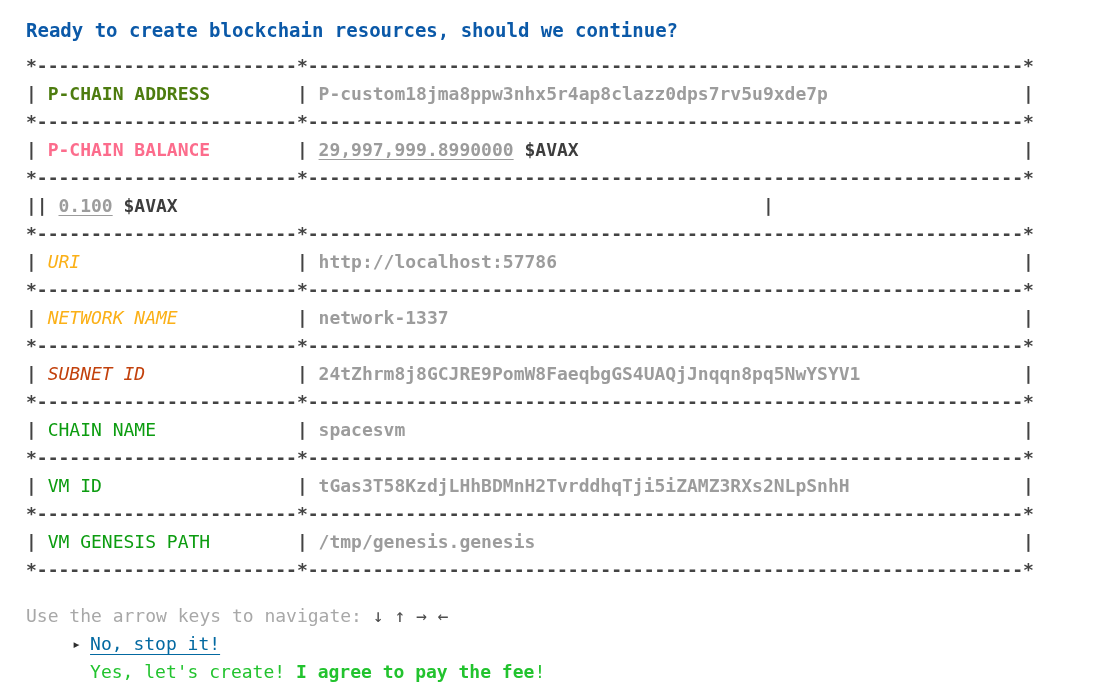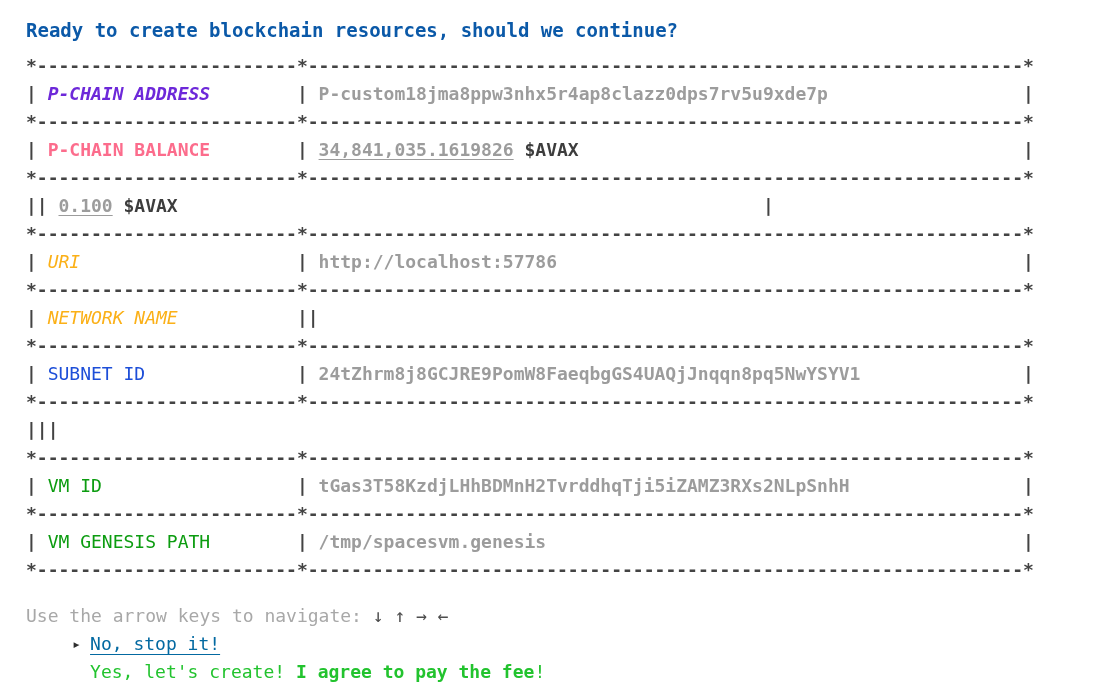--- a/index.html
+++ b/index.html
@@ -27,25 +27,25 @@
     color: #434343;
   }
   .borderline { white-space: pre; }
   .trow { display: flex; white-space: pre; }
   .pipe  { width: 1ch; flex: none; }
   .label { width: 24ch; flex: none; padding-left: 1ch; }
   .value { width: 66ch; flex: none; padding-left: 1ch; color: #9c9c9c; }
   .sfx   { color: #3d3d3d; }
   .u     { text-decoration: underline; text-underline-offset: 3px; }
 
-  .c-cyan   { color: #6d28d9; font-style: italic; }
+  .c-cyan   { color: #4d7c0f; }
   .c-pink   { color: #fc6c8c; }
   .c-red    { color: #cc3333; }
   .c-orange { color: #fbb017; font-style: italic; }
-  .c-blue   { color: #1d4ed8; }
+  .c-blue   { color: #c2410c; font-style: italic; }
   .c-green  { color: #0c9c10; }
   .r        { font-weight: normal; }
 
   .footer { font-size: 18px; line-height: 28px; margin-top: 18px; }
   .hint   { color: #a8a8a8; white-space: pre; }
   .arrows { color: #4d4d4d; }
   .opt    { display: flex; padding-left: 46px; white-space: pre; }
   .pointer { width: 2ch; flex: none; color: #2f2f2f; font-size: 15px; line-height: 28px; }
   .opt-no  { color: #0369a1; text-decoration: underline; text-underline-offset: 4px; }
   .opt-yes { color: #22c32e; }
@@ -67,21 +67,21 @@
       <span class="pipe">|</span>
       <span class="value"><span>P-custom18jma8ppw3nhx5r4ap8clazz0dps7rv5u9xde7p</span><span class="sfx"></span></span>
       <span class="pipe">|</span>
     </div>
 
     <div class="borderline">*------------------------*------------------------------------------------------------------*</div>
     <div class="trow">
       <span class="pipe">|</span>
       <span class="label c-pink">P-CHAIN BALANCE</span>
       <span class="pipe">|</span>
-      <span class="value"><span class="u">34,841,035.1619826</span><span class="sfx"> $AVAX</span></span>
+      <span class="value"><span class="u">29,997,999.8990000</span><span class="sfx"> $AVAX</span></span>
       <span class="pipe">|</span>
     </div>
 
     <div class="borderline">*------------------------*------------------------------------------------------------------*</div>
     <div class="trow">
       <span class="pipe">|</span>
       <span class="pipe">|</span>
       <span class="value"><span class="u">0.100</span><span class="sfx"> $AVAX</span></span>
       <span class="pipe">|</span>
     </div>
@@ -93,54 +93,57 @@
       <span class="pipe">|</span>
       <span class="value"><span>http://localhost:57786</span><span class="sfx"></span></span>
       <span class="pipe">|</span>
     </div>
 
     <div class="borderline">*------------------------*------------------------------------------------------------------*</div>
     <div class="trow">
       <span class="pipe">|</span>
       <span class="label c-orange r">NETWORK NAME</span>
       <span class="pipe">|</span>
+      <span class="value"><span>network-1337</span><span class="sfx"></span></span>
       <span class="pipe">|</span>
     </div>
 
     <div class="borderline">*------------------------*------------------------------------------------------------------*</div>
     <div class="trow">
       <span class="pipe">|</span>
       <span class="label c-blue r">SUBNET ID</span>
       <span class="pipe">|</span>
       <span class="value"><span>24tZhrm8j8GCJRE9PomW8FaeqbgGS4UAQjJnqqn8pq5NwYSYV1</span><span class="sfx"></span></span>
       <span class="pipe">|</span>
     </div>
 
     <div class="borderline">*------------------------*------------------------------------------------------------------*</div>
     <div class="trow">
       <span class="pipe">|</span>
+      <span class="label c-green r">CHAIN NAME</span>
       <span class="pipe">|</span>
+      <span class="value"><span>spacesvm</span><span class="sfx"></span></span>
       <span class="pipe">|</span>
     </div>
 
     <div class="borderline">*------------------------*------------------------------------------------------------------*</div>
     <div class="trow">
       <span class="pipe">|</span>
       <span class="label c-green r">VM ID</span>
       <span class="pipe">|</span>
       <span class="value"><span>tGas3T58KzdjLHhBDMnH2TvrddhqTji5iZAMZ3RXs2NLpSnhH</span><span class="sfx"></span></span>
       <span class="pipe">|</span>
     </div>
 
     <div class="borderline">*------------------------*------------------------------------------------------------------*</div>
     <div class="trow">
       <span class="pipe">|</span>
       <span class="label c-green r">VM GENESIS PATH</span>
       <span class="pipe">|</span>
-      <span class="value"><span>/tmp/spacesvm.genesis</span><span class="sfx"></span></span>
+      <span class="value"><span>/tmp/genesis.genesis</span><span class="sfx"></span></span>
       <span class="pipe">|</span>
     </div>
 
     <div class="borderline">*------------------------*------------------------------------------------------------------*</div>
   </div>
 
   <div class="footer">
     <div class="hint"><span>Use the arrow keys to navigate: </span><span class="arrows">↓ ↑ → ←</span></div>
 
     <div class="opt">

